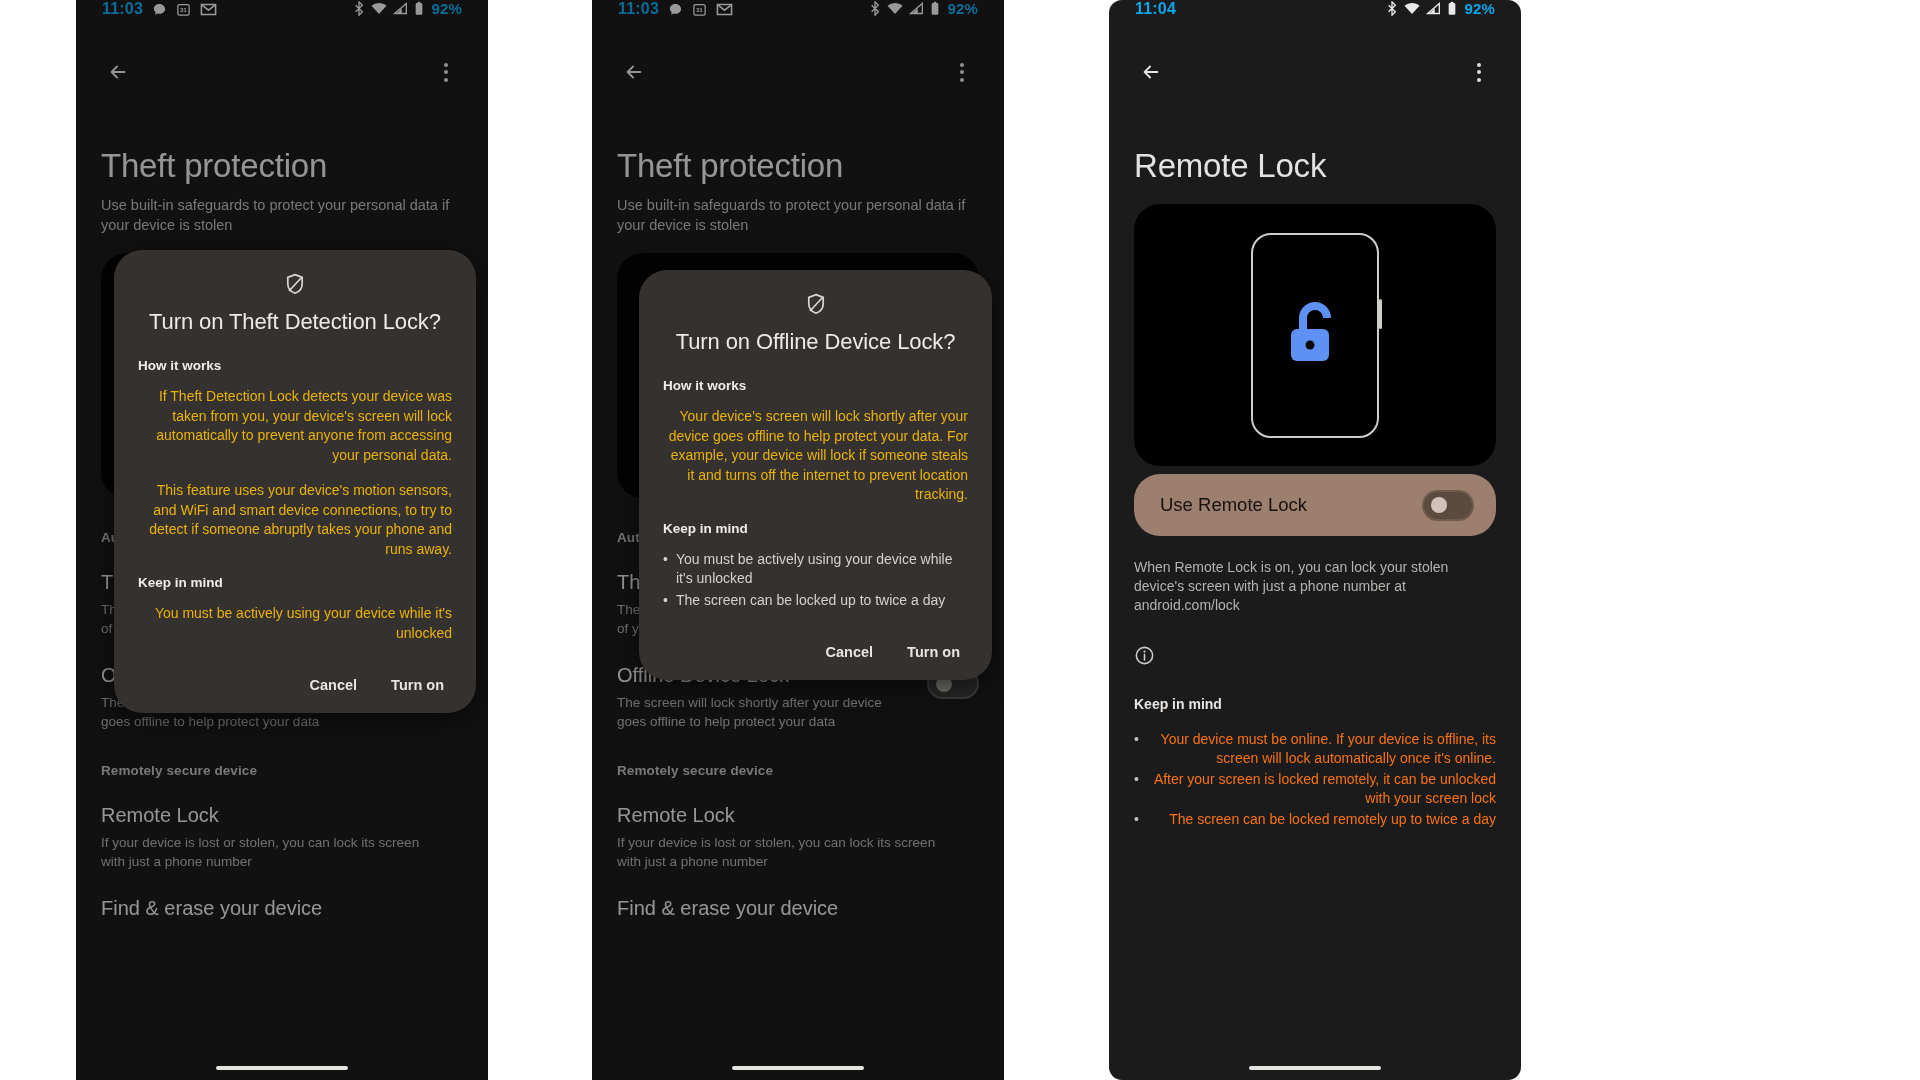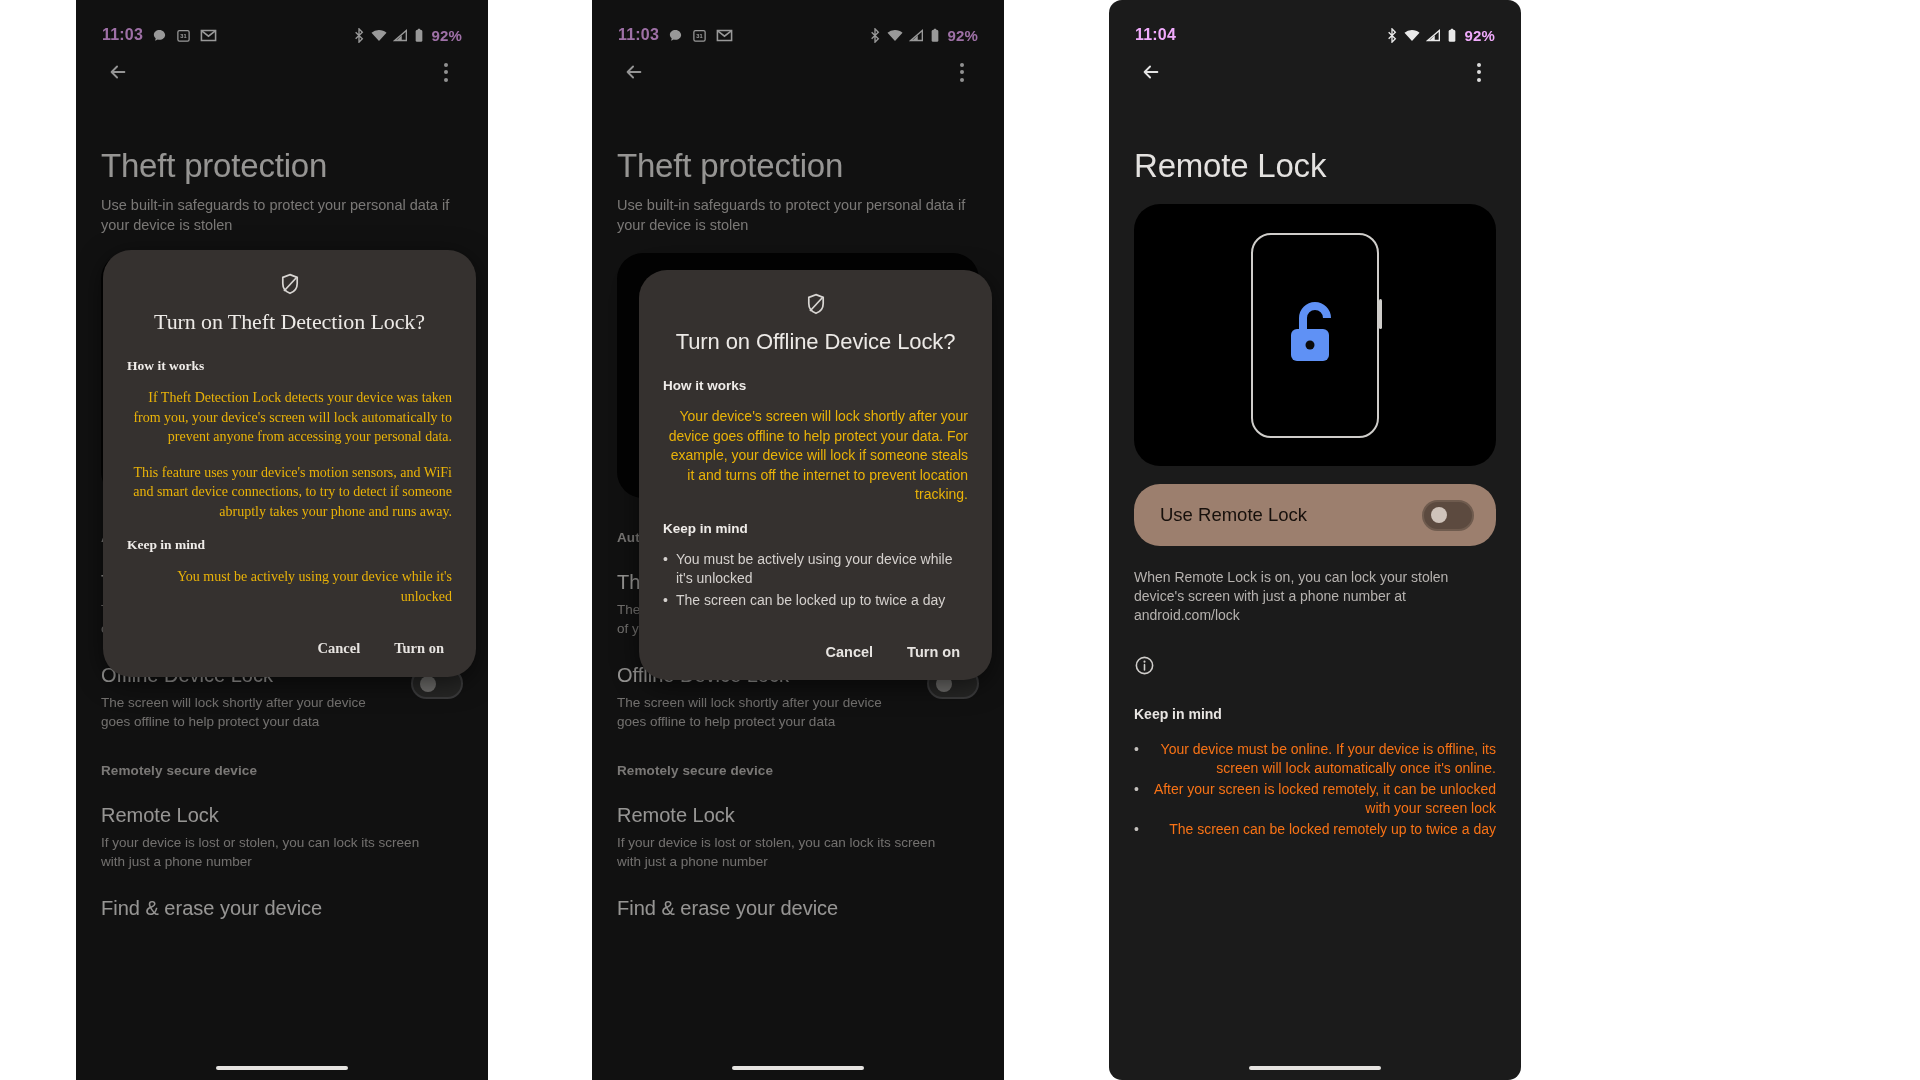--- a/index.html
+++ b/index.html
@@ -28,23 +28,23 @@
   }
   .phone.p1 { margin-left: 76px; }
   .phone.p2 { margin-left: 104px; }
   .phone.p3 { margin-left: 105px; border-radius: 13px; }
 
   
   .statusbar {
     height: 44px;
     padding: 0 26px;
     display: flex;
-    align-items: flex-end;
+    align-items: flex-start;
     justify-content: space-between;
-    color: #f0abfc;
+    color: #0ea5e9;
     font-size: 16px;
     font-weight: 700;
     letter-spacing: .2px;
   }
   .sb-left { display: flex; align-items: center; gap: 9px; }
   .sb-right { display: flex; align-items: center; gap: 6px; }
   .sb-icon { display: inline-flex; align-items: center; justify-content: center; }
   .battpct { font-size: 15px; font-weight: 700; margin-left: 1px; }
 
   
@@ -240,21 +240,21 @@
   }
   .lock-phone::after {
     content: "";
     position: absolute;
     right: -5px; top: 64px;
     width: 3px; height: 30px;
     background: #cfcdca;
     border-radius: 2px;
   }
   .toggle-card {
-    margin-top: 18px;
+    margin-top: 8px;
     background: #9c7f6e;
     border-radius: 26px;
     height: 62px;
     display: flex;
     align-items: center;
     justify-content: space-between;
     padding: 0 22px 0 26px;
   }
   .toggle-card .lbl {
     font-size: 18.5px;
@@ -429,21 +429,21 @@
         </div>
 
         <div class="row">
           <div class="row-main">
             <div class="row-title">Find &amp; erase your device</div>
           </div>
         </div>
       </div>
 
       <div class="scrim"></div>
-      <div class="dialog" style="left:27px; right:12px; top:250px;font-family:Liberation Serif, serif;">
+      <div class="dialog" style="left:38px; right:12px; top:250px;">
         <div class="dlg-icon">
           <svg width="24" height="24" viewBox="0 0 24 24">
               <path fill="none" stroke="#d9d6d3" stroke-width="1.7" d="M12 2.6l7.2 2.8v6c0 4.6-3 8.3-7.2 9.9-4.2-1.6-7.2-5.3-7.2-9.9v-6z"></path>
               <path stroke="#d9d6d3" stroke-width="1.7" d="M6 19L19 5"></path>
             </svg>
         </div>
         <div class="dlg-title">Turn on Theft Detection Lock?</div>
         <div class="dlg-h">How it works</div>
         <div class="dlg-p">If Theft Detection Lock detects your device was taken from you, your device's screen will lock automatically to prevent anyone from accessing your personal data.</div>
         <div class="dlg-p">This feature uses your device's motion sensors, and WiFi and smart device connections, to try to detect if someone abruptly takes your phone and runs away.</div>

